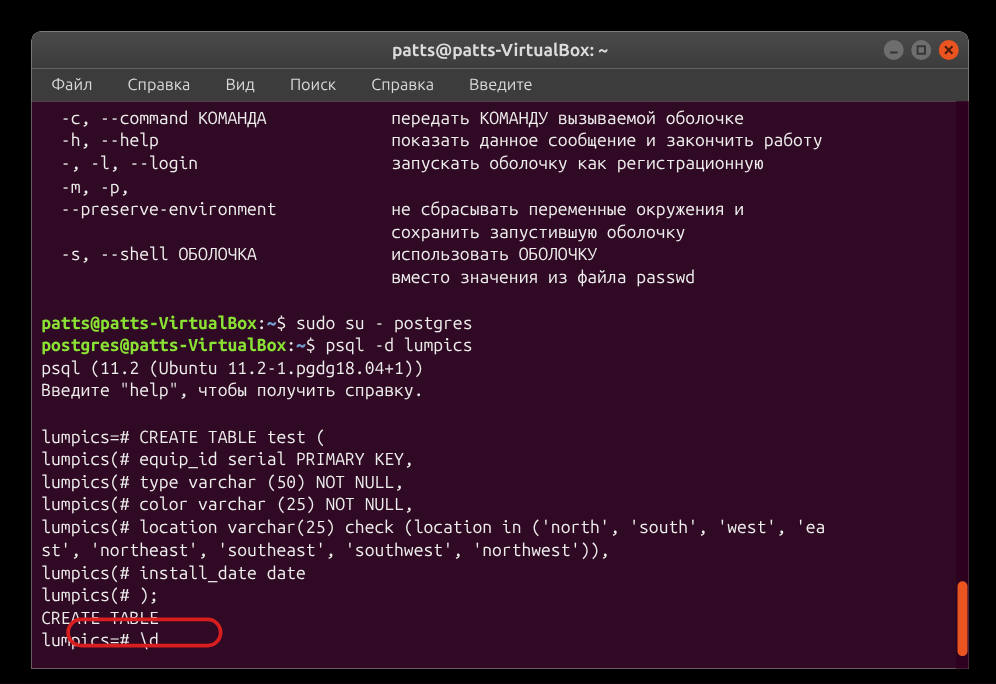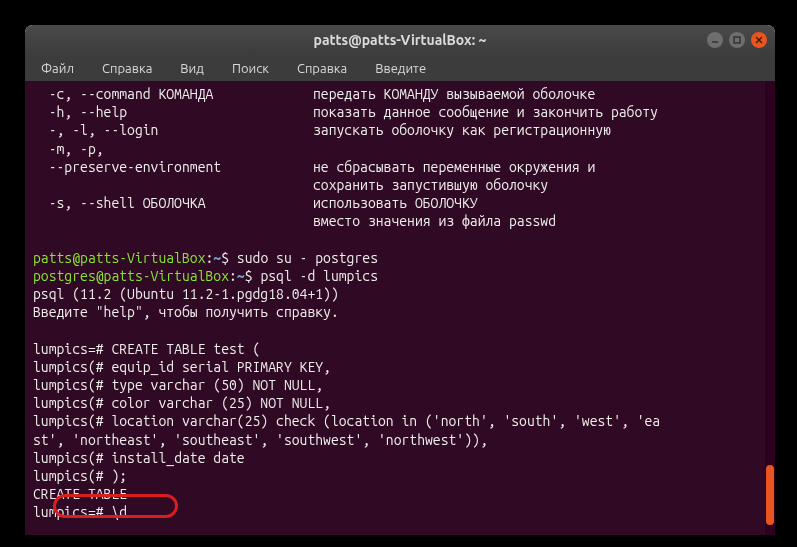--- a/index.html
+++ b/index.html
@@ -75,21 +75,21 @@
       background: #300a24;
       padding: 4px 8px;
       font-family: "Ubuntu Mono", "DejaVu Sans Mono", monospace;
       font-size: 14px;
       line-height: 1.3;
       color: #eeeeec;
       height: calc(100% - 56px);
       overflow: hidden;
       white-space: pre;
     }
-    .prompt-user { color: #8ae234; font-weight: normal; margin-top: 38px; }
+    .prompt-user { color: #8ae234; font-weight: bold; margin-top: 38px; }
     .prompt-path { color: #729fcf; font-weight: bold; }
     .prompt-sep { color: #eeeeec; }
     .line { display: block; }
     .highlight-box {
       position: absolute;
       bottom: 17px;
       left: 28px;
       width: 125px;
       height: 24px;
       border: 3px solid #d81e1e;

